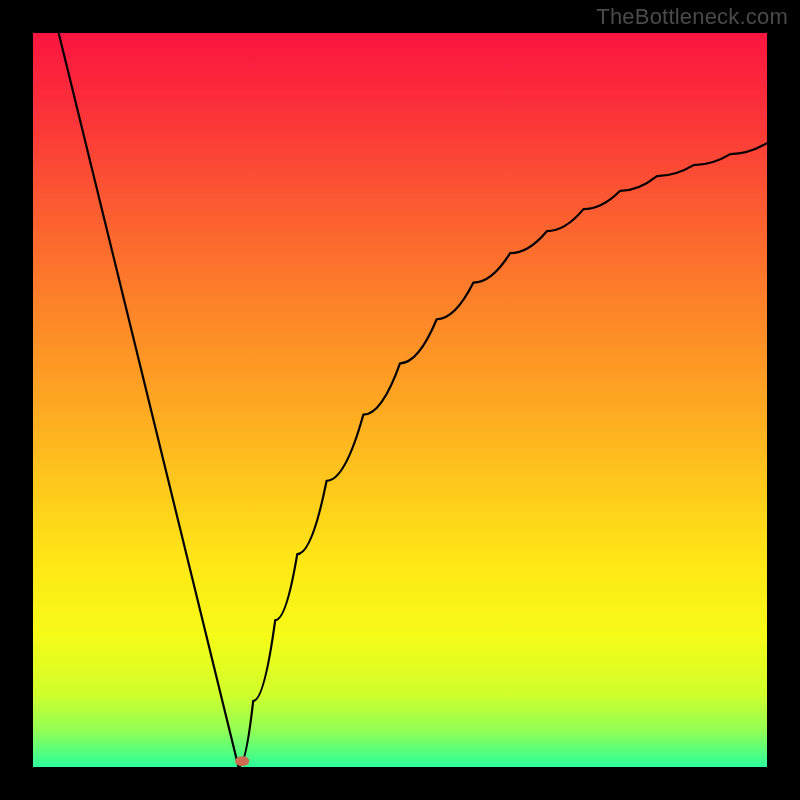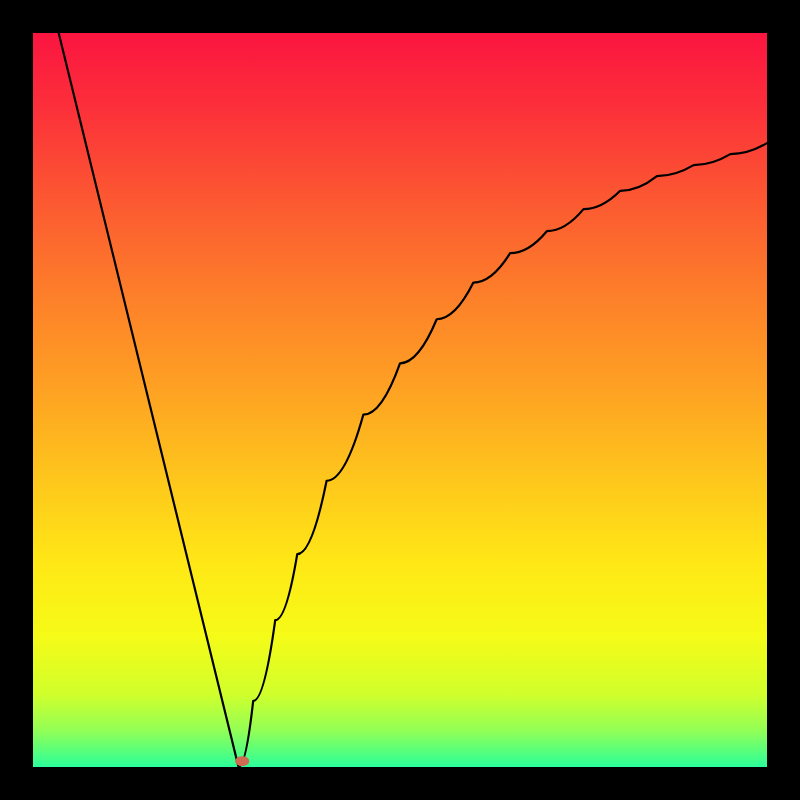--- a/index.html
+++ b/index.html
@@ -59,13 +59,14 @@
         </linearGradient>
     </defs>
 
     <rect id="plot-bg" fill="url(#bg-grad)" x="33" y="33" width="734" height="734"></rect>
 
     <path id="curve-path" fill="none" stroke="#000" stroke-width="2.2" stroke-linejoin="round" stroke-linecap="round" d="M 58.69 33 L 238.52 767 L 238.52 767 Q 245.86 767 253.2 700.94 Q 264.21000000000004 700.94 275.22 620.2 Q 286.23 620.2 297.24 554.14 Q 311.92 554.14 326.6 480.74 Q 344.95000000000005 480.74 363.3 414.68 Q 381.65 414.68 400 363.29999999999995 Q 418.35 363.29999999999995 436.70000000000005 319.26 Q 455.05 319.26 473.4 282.55999999999995 Q 491.75 282.55999999999995 510.1 253.20000000000005 Q 528.45 253.20000000000005 546.8 231.18 Q 565.15 231.18 583.5 209.16 Q 601.85 209.16 620.2 190.80999999999997 Q 638.55 190.80999999999997 656.9 176.12999999999997 Q 675.25 176.12999999999997 693.6 165.12000000000003 Q 711.95 165.12000000000003 730.3 154.11 Q 748.65 154.11 767 143.10000000000002"></path>
 
     <ellipse id="marker-dot" cx="242.18999999999997" cy="761.128" rx="7" ry="5" fill="#cf6a53"></ellipse>
   </svg>
 
+  <div class="watermark">TheBottleneck.com</div>
 </div>
 
 </body></html>

